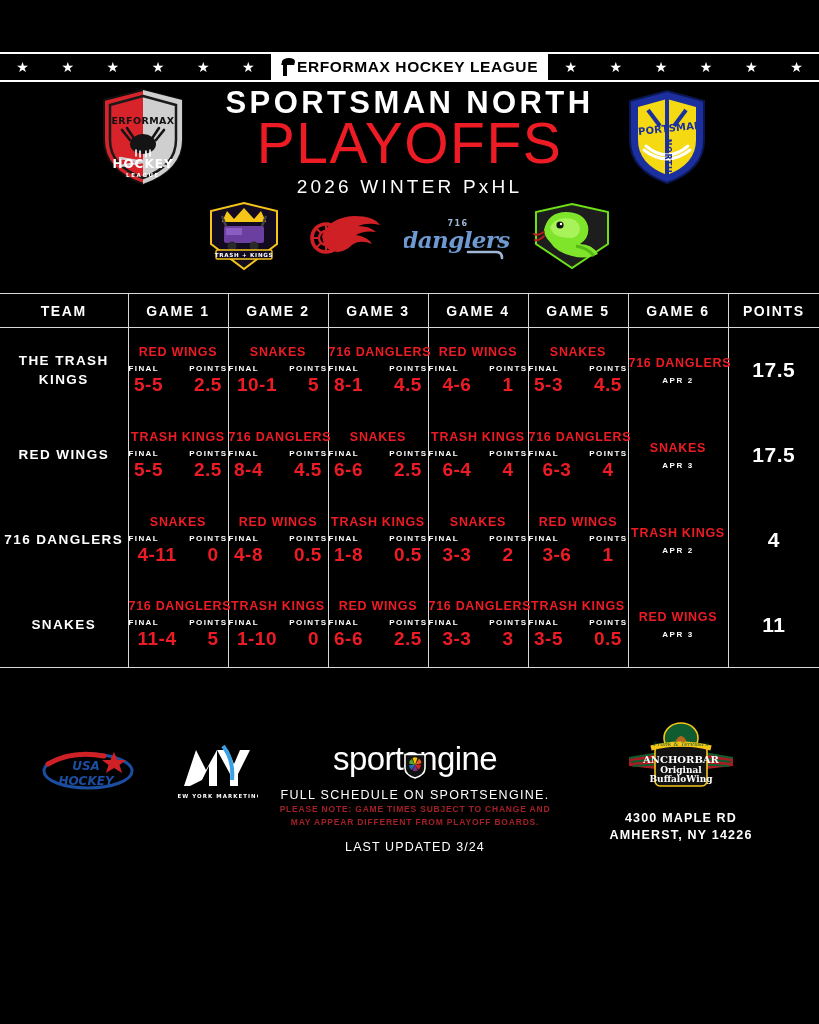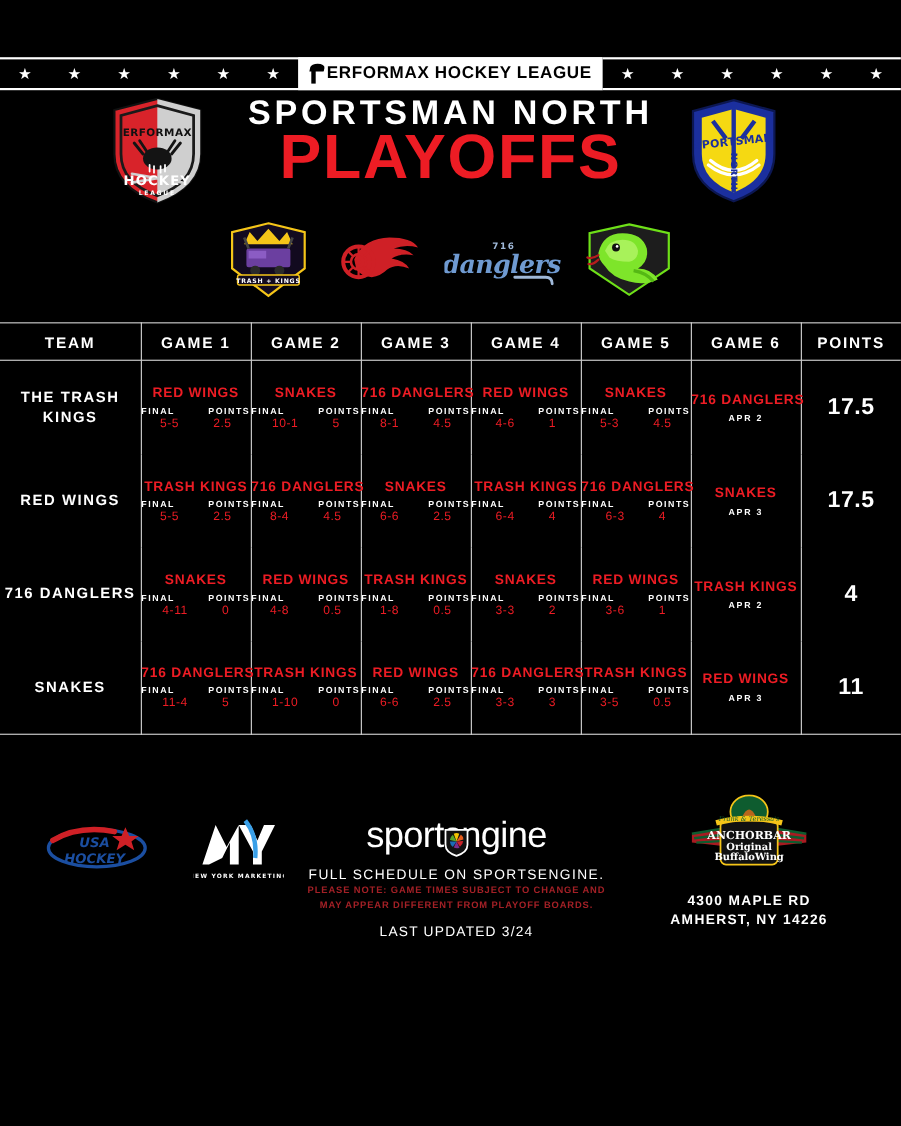--- a/index.html
+++ b/index.html
@@ -50,21 +50,21 @@
   
   .titleblock {
     position: absolute; top: 86px; left: 0; width: 819px;
     text-align: center;
   }
   .t-sportsman {
     color: #fff; font-size: 31px; font-weight: 700; letter-spacing: 3.4px;
     line-height: 1.08;
   }
   .t-playoffs {
-    color: #ed1c24; font-size: 57px; font-weight: 700; letter-spacing: 1.5px;
+    color: #ed1c24; font-size: 57px; font-weight: 400; letter-spacing: 1.5px;
     line-height: 0.94; margin-top: -2px;
   }
   .t-season {
     color: #fff; font-size: 19px; font-weight: 400; letter-spacing: 3.2px;
     margin-top: 5px;
   }
 
   
   .shield-perf {
     position: absolute; left: 100px; top: 88px; width: 86px; height: 98px;
@@ -116,21 +116,21 @@
     color: #ed1c24; font-size: 12.5px; font-weight: 700; letter-spacing: 0.7px;
     line-height: 1.2; white-space: nowrap;
   }
   .fp-labels {
     display: flex; justify-content: space-between; gap: 9px;
     color: #fff; font-size: 8px; font-weight: 700; letter-spacing: 1.4px;
     margin-top: 4px;
   }
   .fp-values {
     display: flex; justify-content: center; align-items: baseline; gap: 31px;
-    color: #ed1c24; font-size: 11px; font-weight: 400; letter-spacing: 0.5px;
+    color: #ed1c24; font-size: 19px; font-weight: 700; letter-spacing: 0.5px;
     margin-top: 1px;
   }
   .date-only {
     color: #fff; font-size: 8px; font-weight: 700; letter-spacing: 1.6px;
     margin-top: 5px;
   }
   .pts {
     color: #fff; font-size: 21px; font-weight: 700; letter-spacing: 0.5px;
   }
 
@@ -211,20 +211,21 @@
       <path d="M36 62 L36 68 M40 63 L40 69 M46 63 L46 69 M50 62 L50 68" stroke="#fff" stroke-width="1.6" stroke-linecap="round"></path>
       <path d="M20 70 L66 78 M66 70 L20 78" stroke="#cfcfcf" stroke-width="2.4" stroke-linecap="round"></path>
       <text x="43" y="80" text-anchor="middle" fill="#fff" font-family="DejaVu Sans, sans-serif" font-size="12" font-weight="bold" letter-spacing="1">HOCKEY</text>
       <text x="43" y="89" text-anchor="middle" fill="#fff" font-family="DejaVu Sans, sans-serif" font-size="5.5" font-weight="bold" letter-spacing="1.6">LEAGUE</text>
     </svg>
   </div>
 
   <div class="titleblock">
     <div class="t-sportsman">SPORTSMAN NORTH</div>
     <div class="t-playoffs">PLAYOFFS</div>
+    <div class="t-season">2026 WINTER PxHL</div>
   </div>
 
   <div class="shield-sport">
     <svg viewBox="0 0 86 98" width="86" height="98">
       <path d="M43 3 L80 13 L80 52 Q80 82 43 95 Q6 82 6 52 L6 13 Z" fill="#1b2f9e" stroke="#0c1752" stroke-width="2"></path>
       <path d="M43 11 L72 19 L72 52 Q72 76 43 87 Q14 76 14 52 L14 19 Z" fill="#f5d912"></path>
       <path d="M43 11 L43 87 M24 22 L36 38 M62 22 L50 38" stroke="#1b2f9e" stroke-width="4" fill="none"></path>
       <path d="M20 62 Q43 80 66 62" stroke="#fff" stroke-width="3" fill="none" stroke-linecap="round"></path>
       <path d="M22 58 Q43 76 64 58" stroke="#fff" stroke-width="3" fill="none" stroke-linecap="round"></path>
       <text x="43" y="44" text-anchor="middle" fill="#1b2f9e" font-family="DejaVu Sans, sans-serif" font-size="10" font-weight="bold" letter-spacing="0.2" transform="rotate(-6 43 44)">SPORTSMAN</text>

